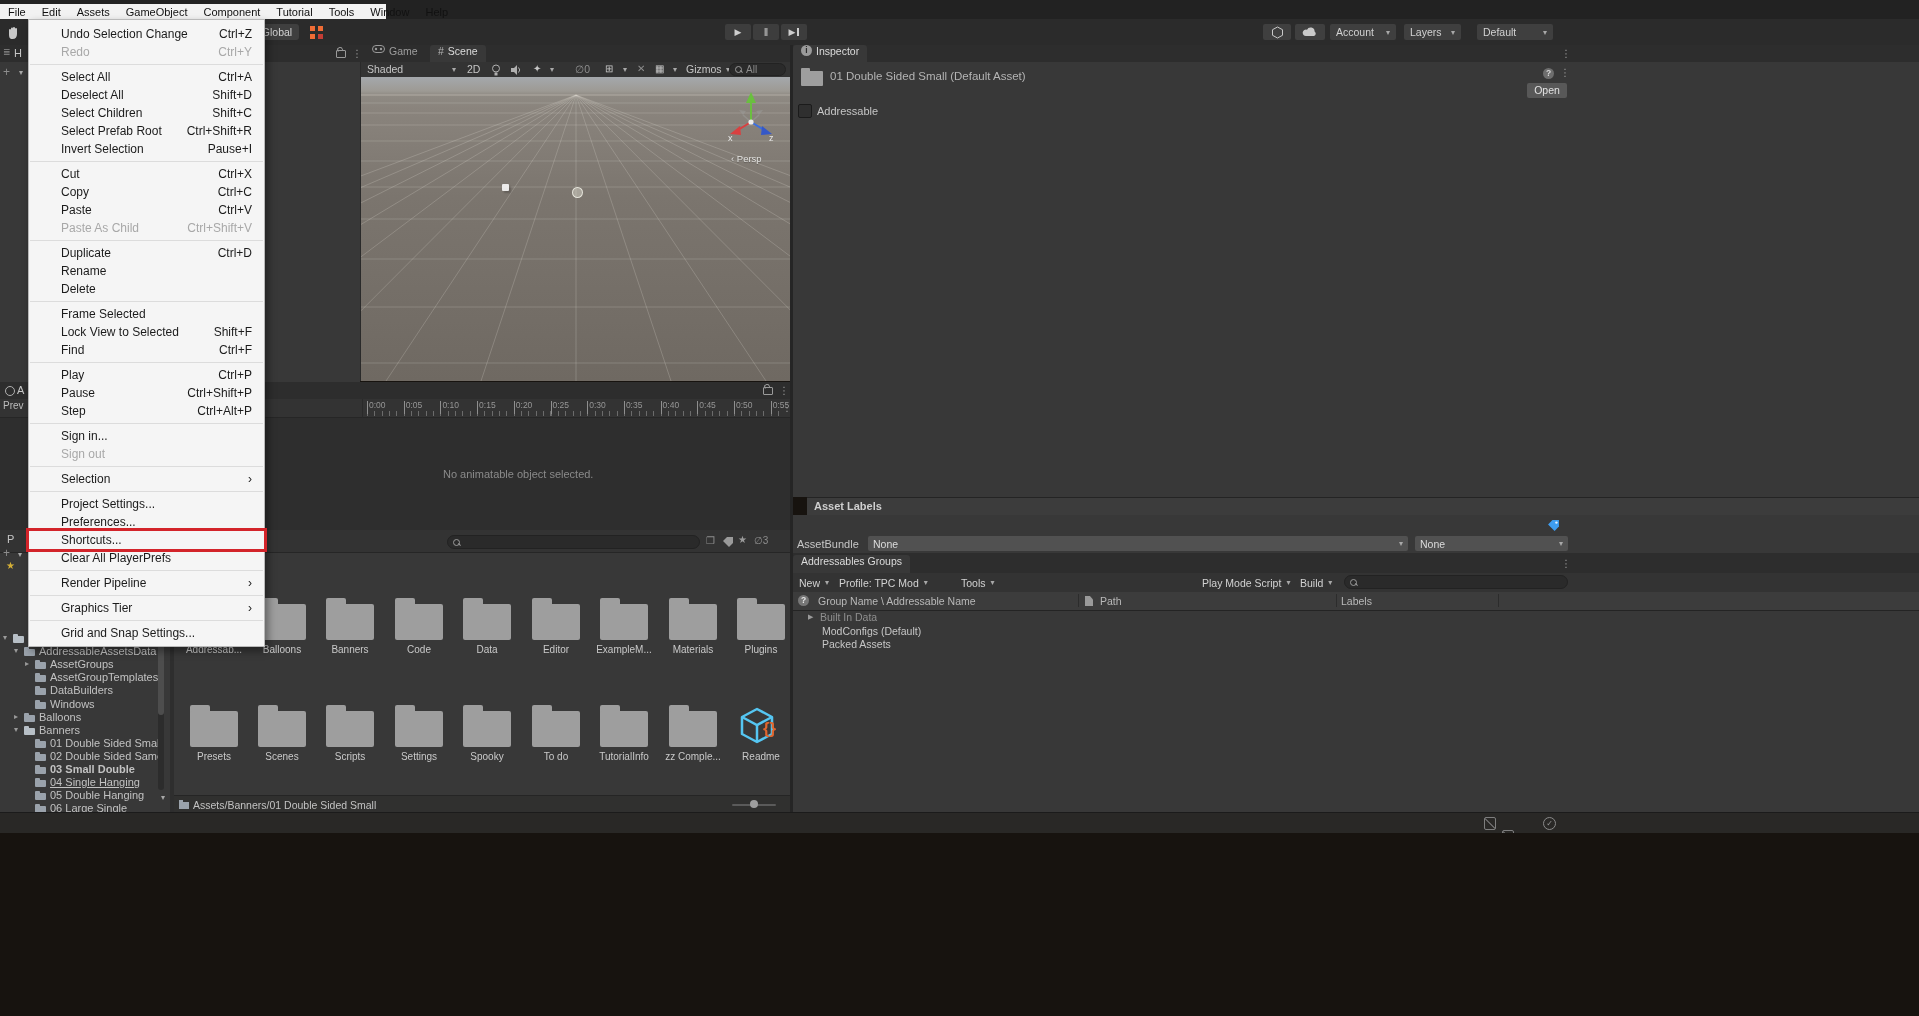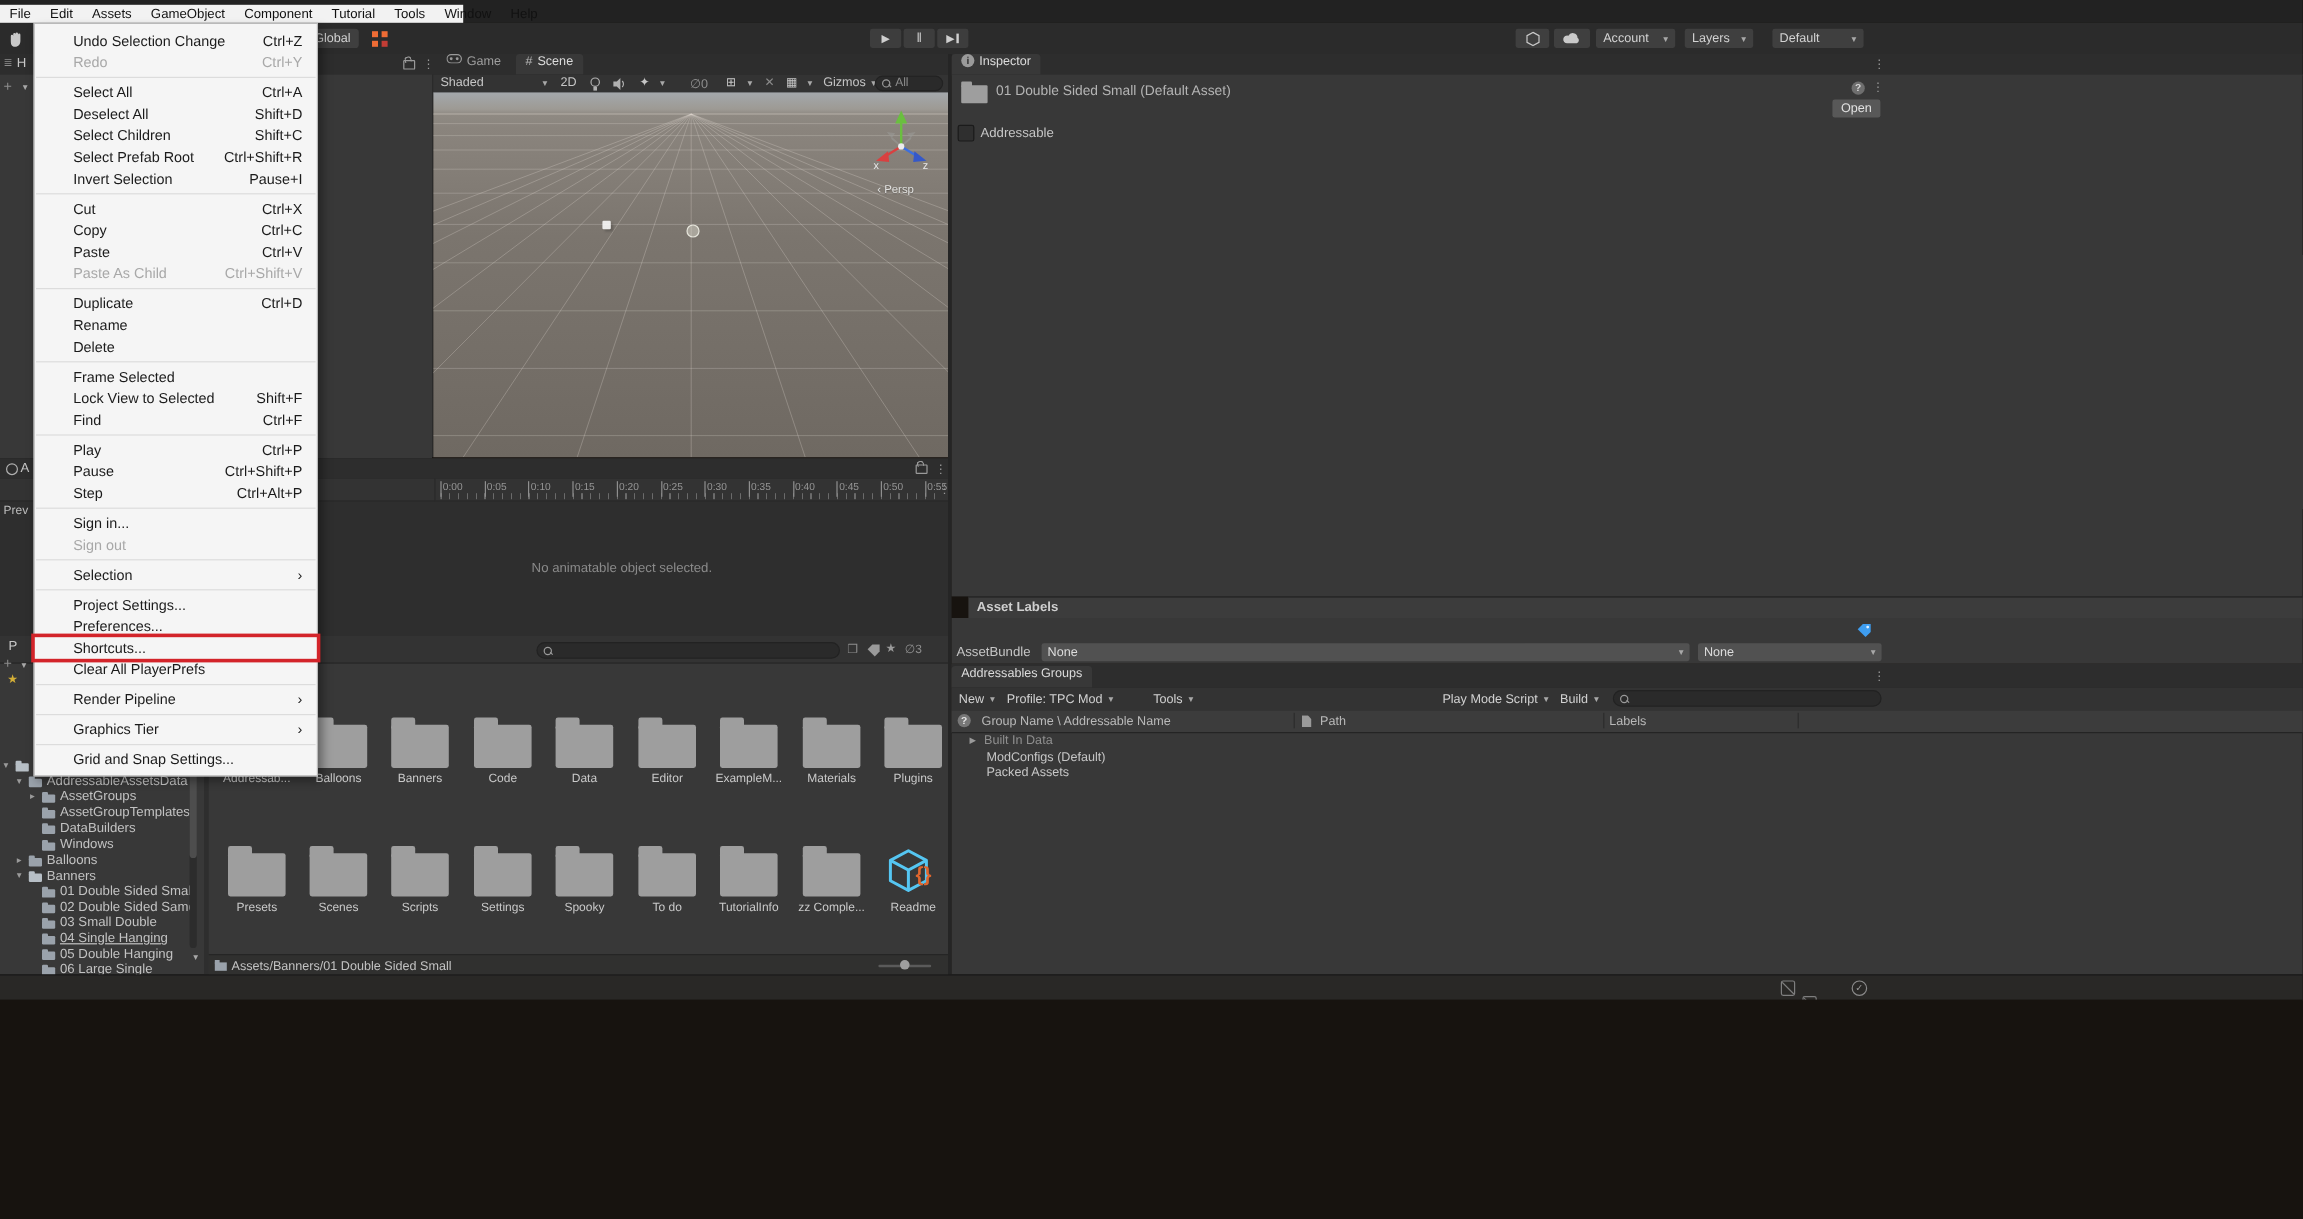--- a/index.html
+++ b/index.html
@@ -253,21 +253,21 @@
 </div>
 
 <div class="abs" style="left:0;top:382px;width:790px;height:148px;background:#2e2e2e">
   <div class="abs tabrow" style="left:0;top:0;width:790px;height:17px">
     <span class="abs" style="left:5px;top:4px;width:8px;height:8px;border:1px solid #b0b0b0;border-radius:50%"></span>
     <span class="abs txt" style="left:17px;top:2px">A</span>
     <div class="abs lockic" style="left:763px;top:5px"></div>
     <span class="abs dots" style="left:779px;top:3px">⋮</span>
   </div>
   <div class="abs" style="left:0;top:17px;width:362px;height:18px;background:#333;border-bottom:1px solid #262626">
-    <span class="abs txt" style="left:3px;top:21px;font-size:10px;color:#bdbdbd">Prev</span>
+    <span class="abs txt" style="left:3px;top:1px;font-size:10px;color:#bdbdbd">Prev</span>
   </div>
   <div class="abs" style="left:362px;top:17px;width:428px;height:18px;background:#333;border-bottom:1px solid #262626;border-left:1px solid #2a2a2a" id="ruler">
     <div class="abs" style="left:4px;right:10px;bottom:1px;height:5px;background:repeating-linear-gradient(90deg,#6b6b6b 0 1px,transparent 1px 7.34px)"></div>
     <span class="abs dots" style="left:419px;top:3px">⋮</span>
   <span class="tick" style="left: 6px;">0:00</span>
       <span class="tick" style="left: 42.7px;">0:05</span>
       <span class="tick" style="left: 79.4px;">0:10</span>
       <span class="tick" style="left: 116.1px;">0:15</span>
       <span class="tick" style="left: 152.8px;">0:20</span>
       <span class="tick" style="left: 189.5px;">0:25</span>
@@ -369,21 +369,21 @@
         </span>
         <span class="lb" style="left: 50px;">01 Double Sided Small</span>
       </div>
       <div class="trow" style="top: 197.9px;">
         <span class="sf" style="position: absolute; left: 35px; top: 2px;">
           <div class="ftab"></div>
           <div class="fbody"></div>
         </span>
         <span class="lb" style="left: 50px;">02 Double Sided Same</span>
       </div>
-      <div class="trow" style="top: 211px;">
+      <div class="trow" style="top: 211px; font-weight: bold;">
         <span class="sf" style="position: absolute; left: 35px; top: 2px;">
           <div class="ftab"></div>
           <div class="fbody"></div>
         </span>
         <span class="lb" style="left: 50px;">03 Small Double</span>
       </div>
       <div class="trow" style="top: 224.1px;">
         <span class="sf" style="position: absolute; left: 35px; top: 2px;">
           <div class="ftab"></div>
           <div class="fbody"></div>

